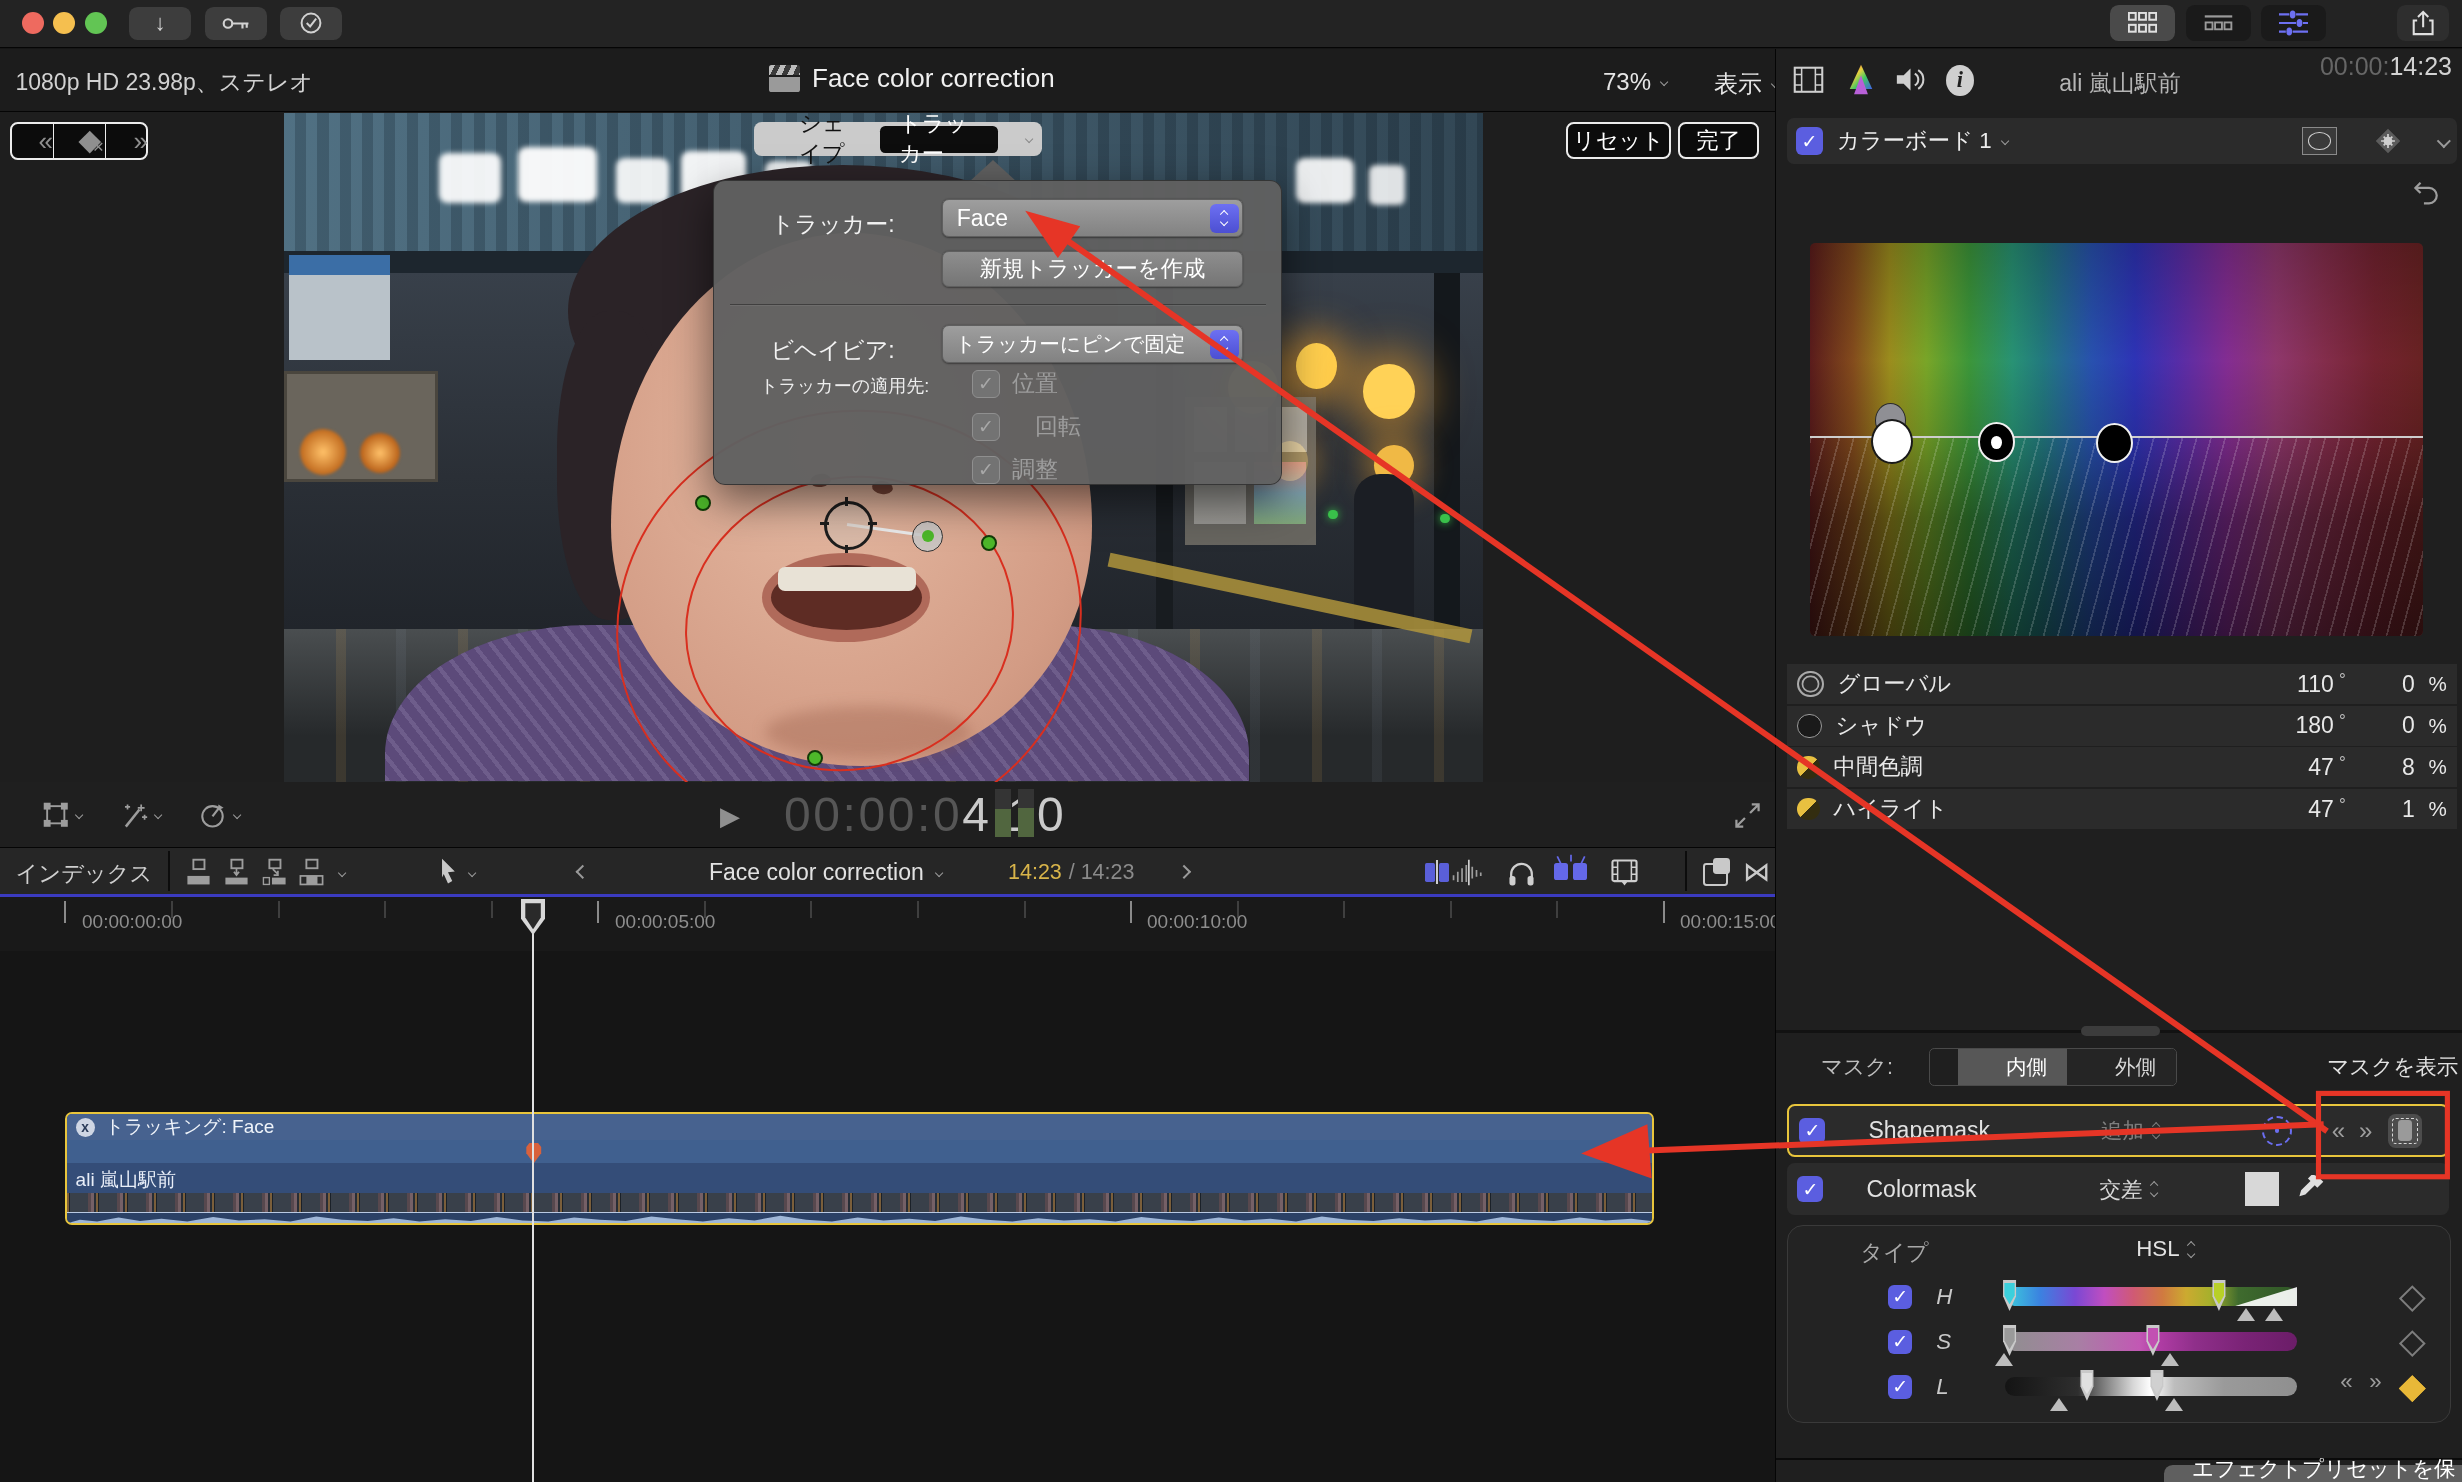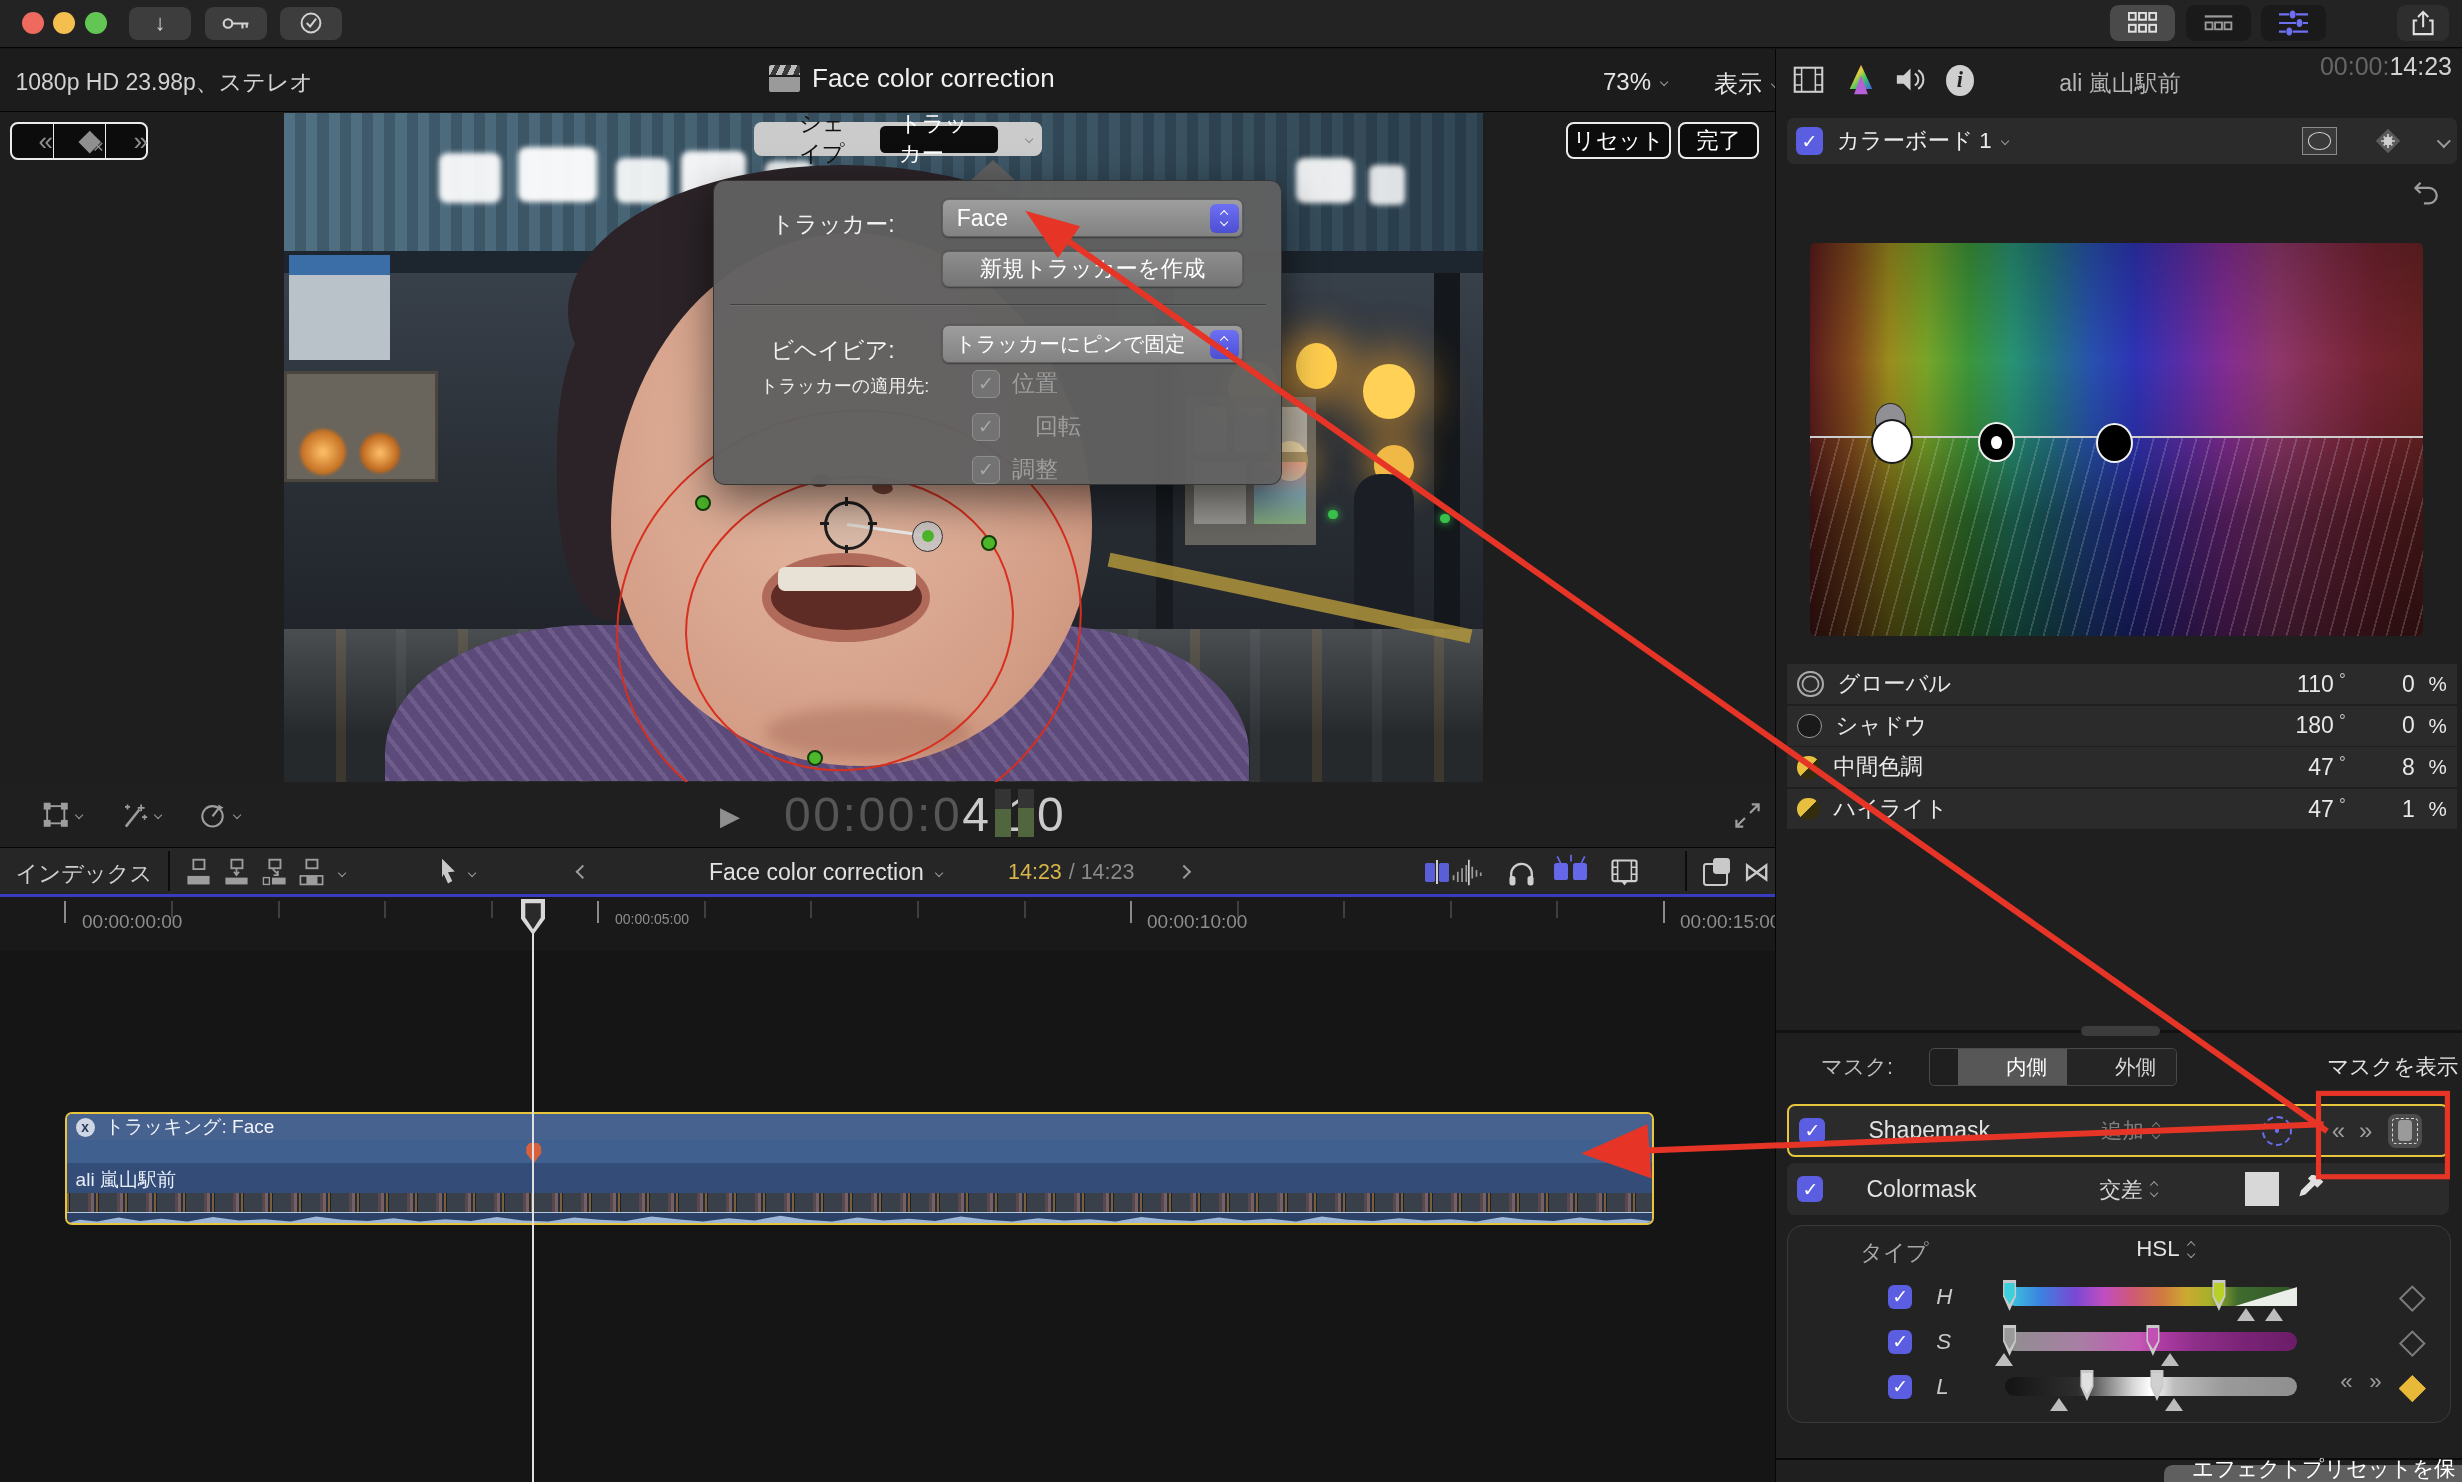--- a/index.html
+++ b/index.html
@@ -405,21 +405,21 @@
     <div class="abs" style="left:810px;top:6.9px;width:1.7px;height:17px;background:#3f3f3f;"></div>
     <div class="abs" style="left:917px;top:6.9px;width:1.7px;height:17px;background:#3f3f3f;"></div>
     <div class="abs" style="left:1024px;top:6.9px;width:1.7px;height:17px;background:#3f3f3f;"></div>
     <div class="abs" style="left:1130px;top:6.9px;width:1.7px;height:22.3px;background:#8a8a8a;"></div>
     <div class="abs" style="left:1237px;top:6.9px;width:1.7px;height:17px;background:#3f3f3f;"></div>
     <div class="abs" style="left:1343px;top:6.9px;width:1.7px;height:17px;background:#3f3f3f;"></div>
     <div class="abs" style="left:1450px;top:6.9px;width:1.7px;height:17px;background:#3f3f3f;"></div>
     <div class="abs" style="left:1556px;top:6.9px;width:1.7px;height:17px;background:#3f3f3f;"></div>
     <div class="abs" style="left:1663px;top:6.9px;width:1.7px;height:22.3px;background:#8a8a8a;"></div>
     <span class="abs txt" style="left:82px;top:17px;font-size:19px;color:#8e8e8e;">00:00:00:00</span>
-    <span class="abs txt" style="left:615px;top:17px;font-size:14px;color:#8e8e8e;">00:00:05:00</span>
+    <span class="abs txt" style="left:615px;top:17px;font-size:19px;color:#8e8e8e;">00:00:05:00</span>
     <span class="abs txt" style="left:1147px;top:17px;font-size:19px;color:#8e8e8e;">00:00:10:00</span>
     <span class="abs txt" style="left:1680px;top:17px;font-size:19px;color:#8e8e8e;">00:00:15:00</span>
   </div>
 
   <div class="abs" style="left:0;top:951px;width:1775px;height:532px;background:#151515;overflow:hidden;">
 
     <div class="abs" style="left:65px;top:161px;width:1589px;height:113px;border:2.6px solid #e8c53c;border-radius:6.9px;background:#344d78;box-sizing:border-box;overflow:hidden;">
       <div class="flex" style="height:26px;background:#47628f;padding-left:8.6px;gap:10.3px;">
         <div style="width:19px;height:19px;border-radius:50%;background:#cfd6e4;color:#2a3a58;font-size:13.8px;display:flex;align-items:center;justify-content:center;font-weight:bold;">x</div>
         <span class="txt" style="font-size:19px;color:#f0f4fa;">トラッキング: Face</span>

